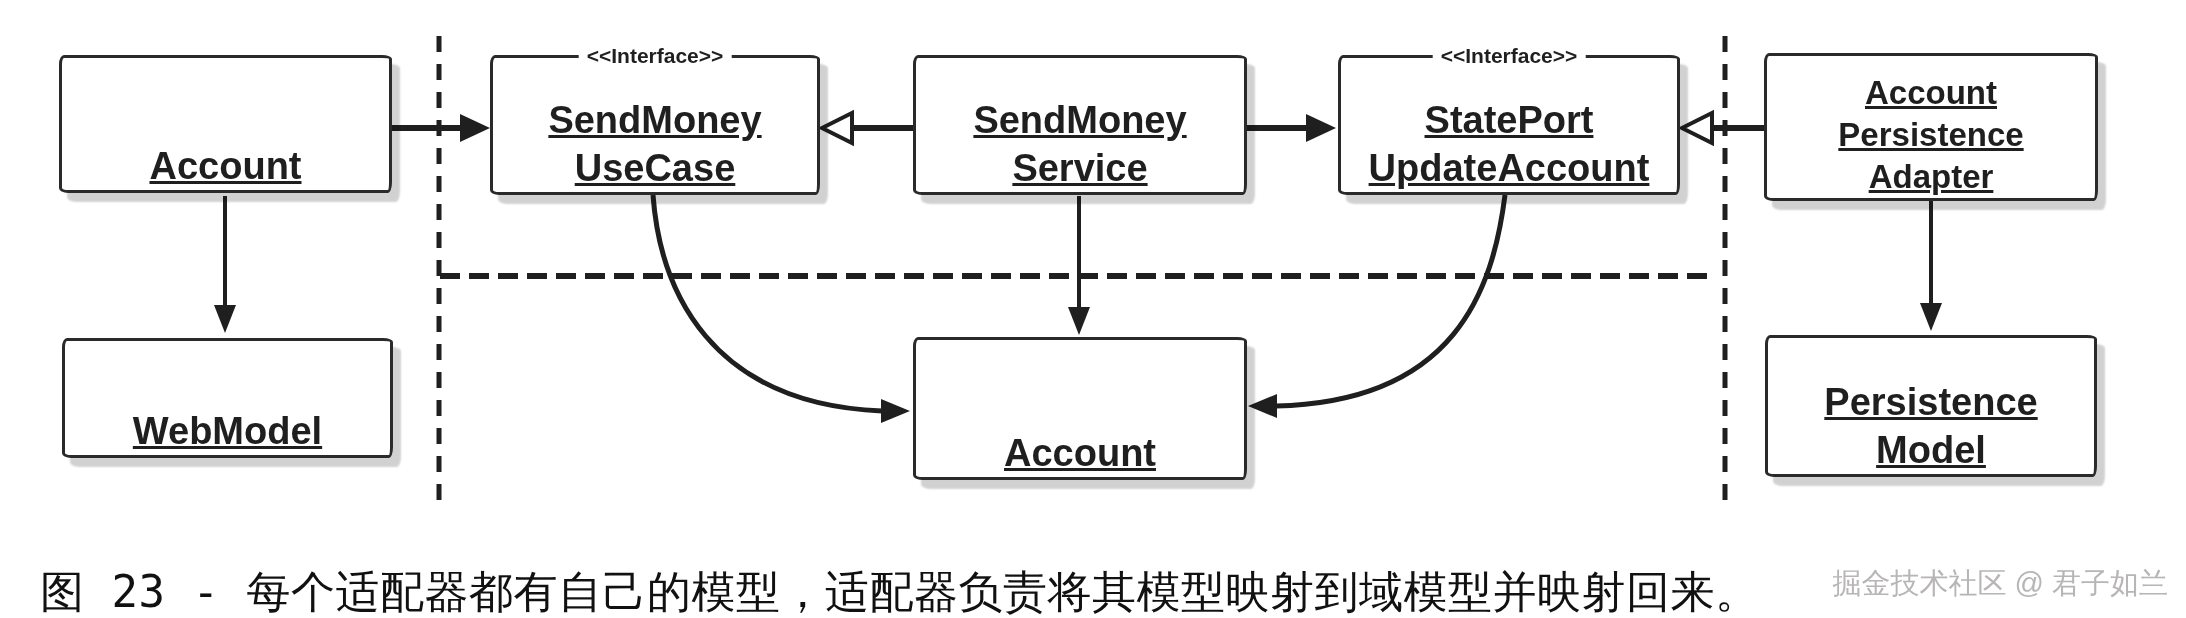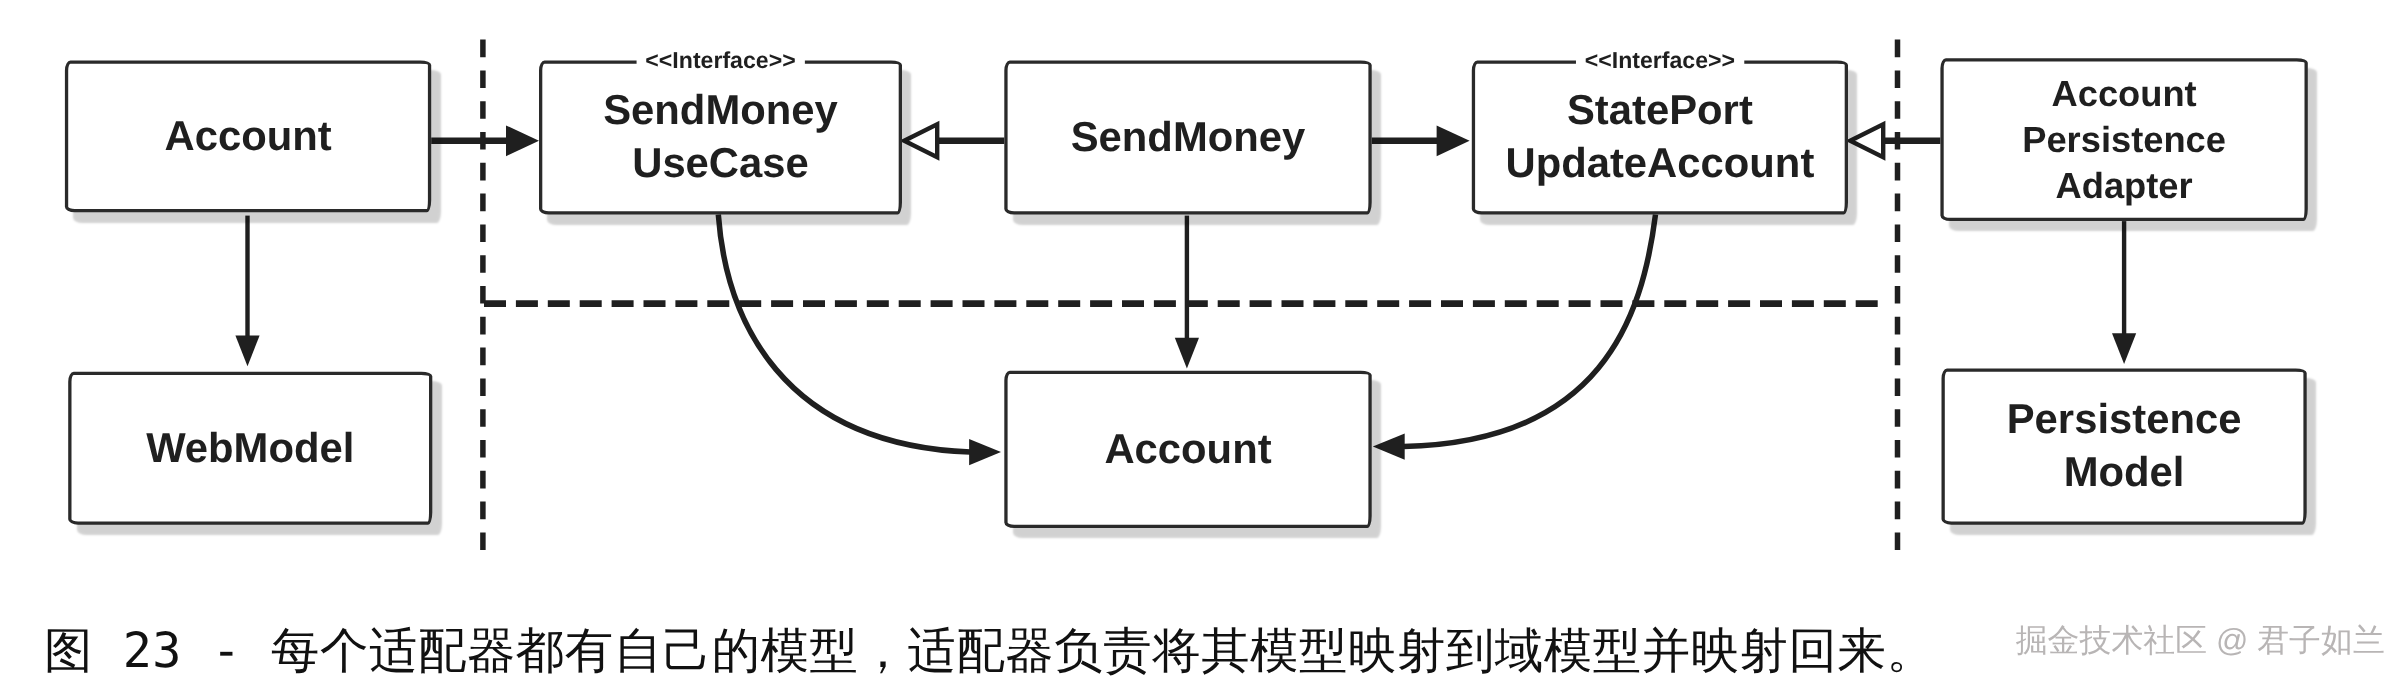--- a/index.html
+++ b/index.html
@@ -31,26 +31,27 @@
   }
   .box {
     position: absolute;
     background: var(--box-fill);
     border: 3px solid var(--box-border);
     border-radius: 5px 10px 4px 9px / 9px 4px 11px 5px;
     box-shadow: 8px 9px 2px rgba(0,0,0,0.18);
     display: flex;
     flex-direction: column;
     align-items: center;
-    justify-content: center;
+    justify-content: flex-end;
     text-align: center;
     color: var(--ink);
     font-weight: 700;
     font-size: 38px;
     line-height: 48px;
+    text-decoration: underline;
   }
   .box .line { display: block; }
   .box-adapter { font-size: 33px; line-height: 42px; }
   .stereotype {
     position: absolute;
     top: -15px;
     left: 50%;
     transform: translateX(-50%);
     background: var(--box-fill);
     padding: 0 8px;
@@ -133,35 +134,36 @@
   </div>
 
   <div class="box" style="left:490px; top:55px; width:330px; height:140px;">
     <div class="stereotype">&lt;&lt;Interface&gt;&gt;</div>
     <span class="line">SendMoney</span>
     <span class="line">UseCase</span>
   </div>
 
   <div class="box" style="left:913px; top:55px; width:334px; height:140px;">
     <span class="line">SendMoney</span>
+    <span class="line">Service</span>
   </div>
 
   <div class="box" style="left:1338px; top:55px; width:342px; height:140px;">
     <div class="stereotype">&lt;&lt;Interface&gt;&gt;</div>
     <span class="line">StatePort</span>
     <span class="line">UpdateAccount</span>
   </div>
 
   <div class="box box-adapter" style="left:1764px; top:53px; width:334px; height:148px;">
     <span class="line">Account</span>
     <span class="line">Persistence</span>
     <span class="line">Adapter</span>
   </div>
 
-  <div class="box" style="left:62px; top:338px; width:331px; height:139px;">
+  <div class="box" style="left:62px; top:338px; width:331px; height:120px;">
     <span class="line">WebModel</span>
   </div>
 
   <div class="box" style="left:913px; top:337px; width:334px; height:143px;">
     <span class="line">Account</span>
   </div>
 
   <div class="box" style="left:1765px; top:335px; width:332px; height:142px;">
     <span class="line">Persistence</span>
     <span class="line">Model</span>

